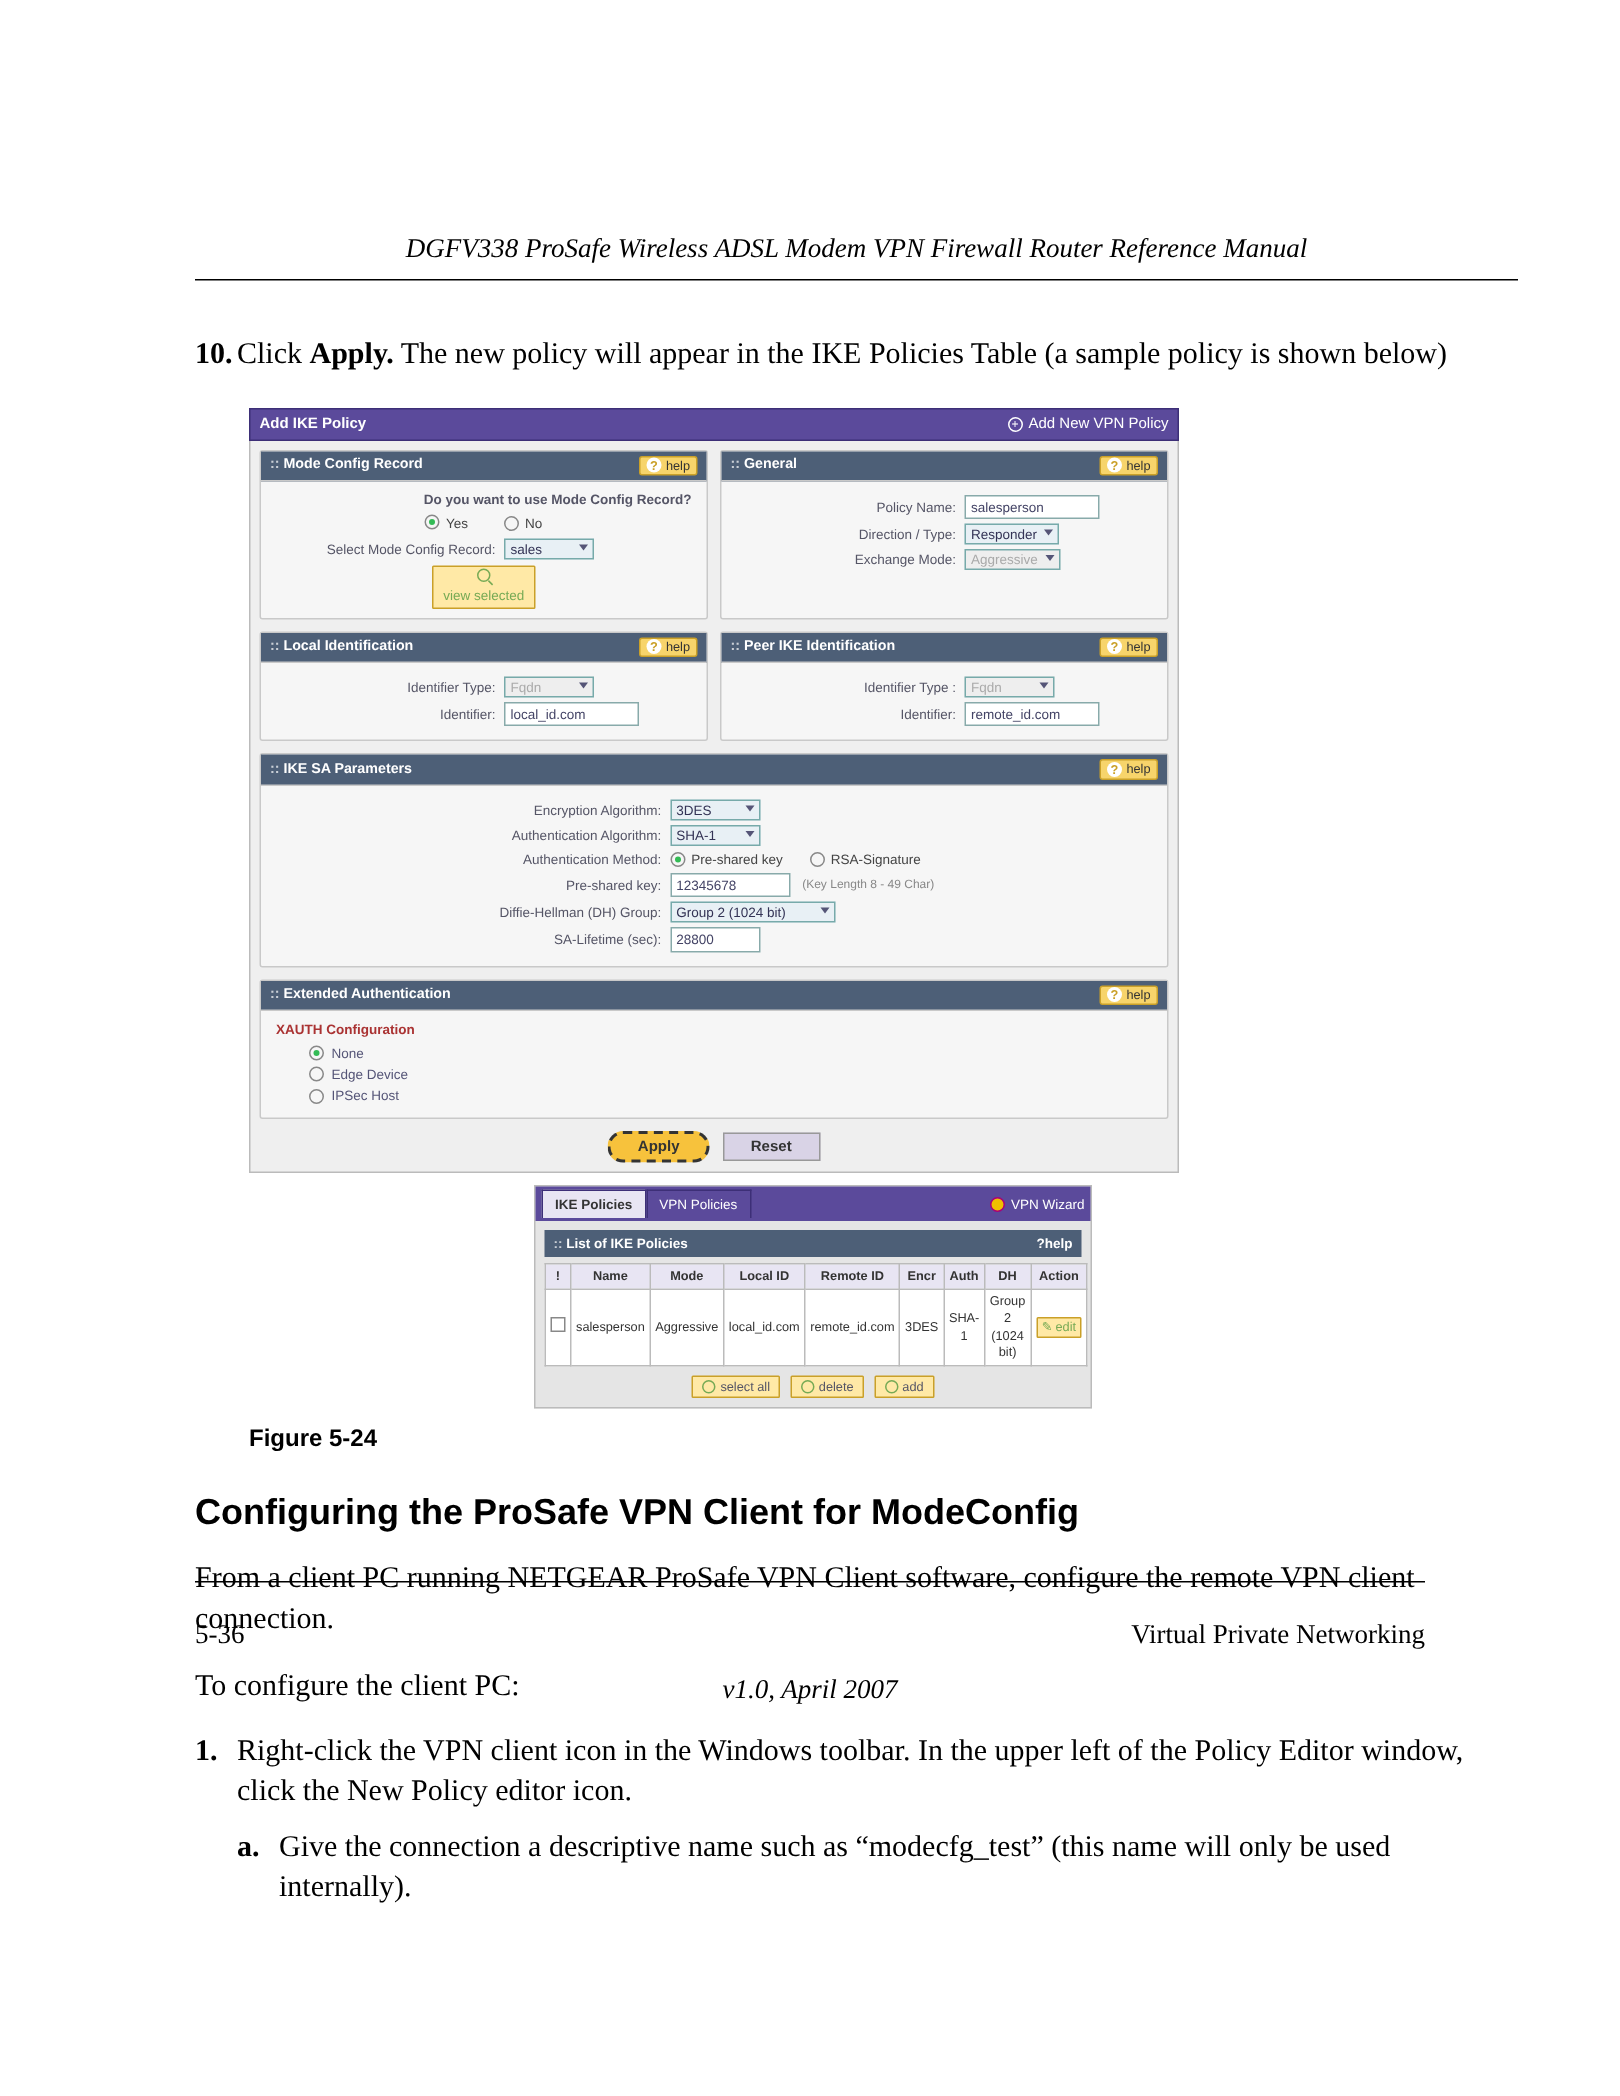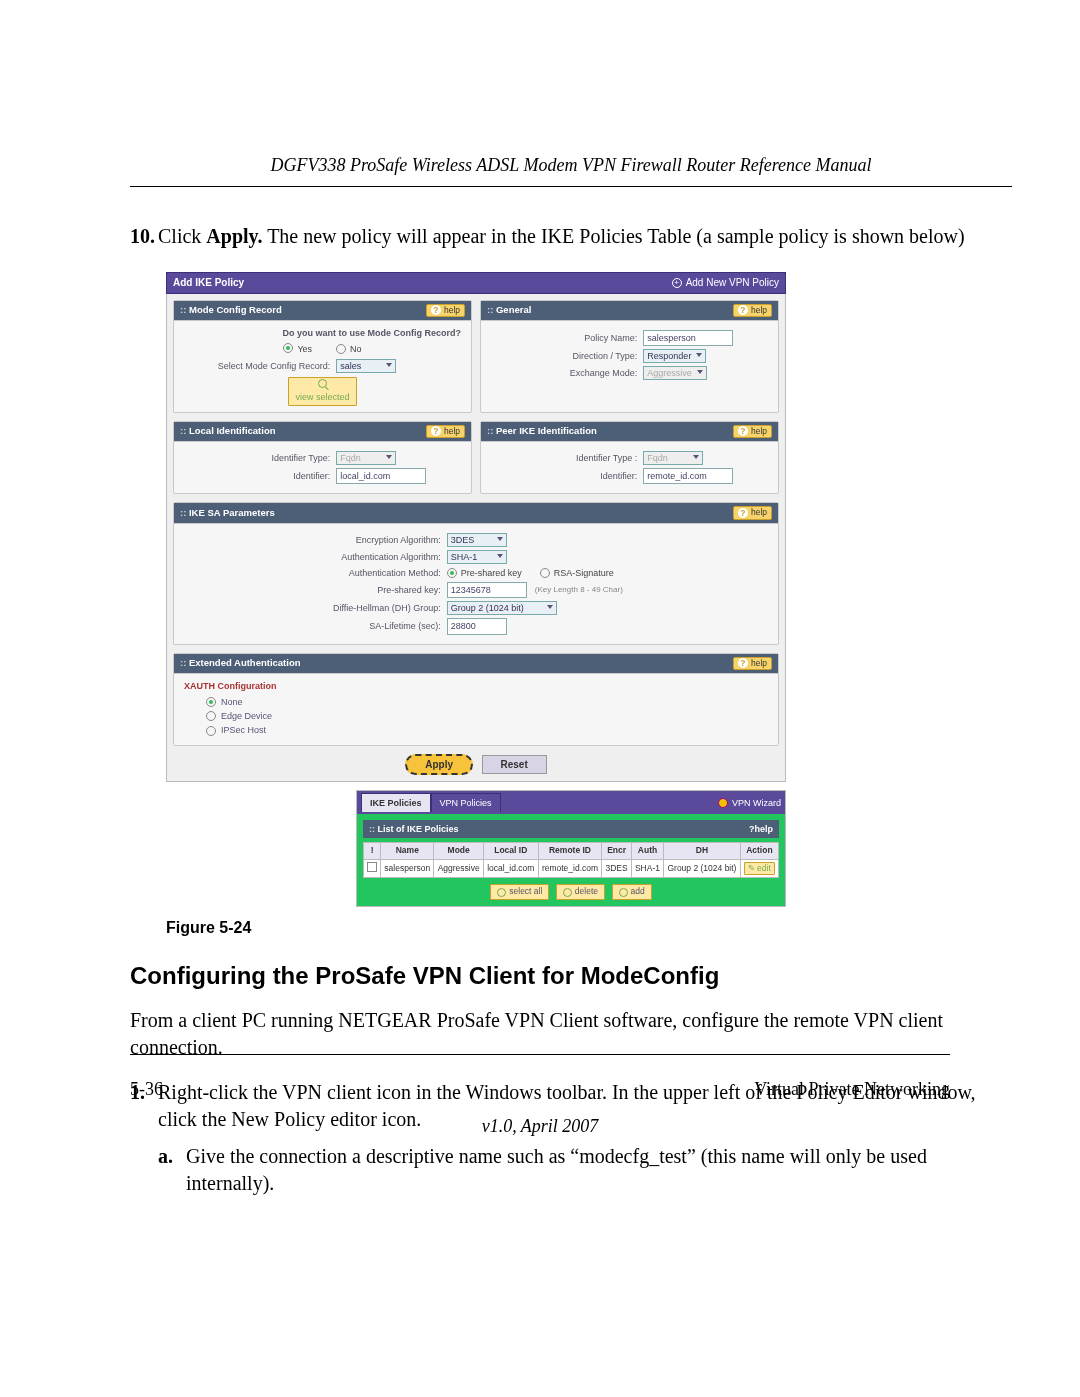--- a/index.html
+++ b/index.html
@@ -91,22 +91,22 @@
   .xauth-right{ flex:1; border-left:1px solid #ccc; padding-left:14px; }
   .xauth-left .t { color:#a33; font-weight:bold; font-size:9px; margin-bottom:4px;}
   .xauth-left .opt{ display:flex; align-items:center; gap:5px; margin:2px 0 2px 22px; color:#557;}
   .btnbar { text-align:center; margin-top:6px; }
   .btnbar .ab { display:inline-block; font-size:10px; font-weight:bold; padding:2px 18px; border:1px solid #999; }
   .btnbar .apply { background:#f7c23c; color:#333; border:2px dashed #333; border-radius:14px; }
   .btnbar .reset { background:#d9d3e6; color:#333; margin-left:6px; }
 
   
   .lower {
-    width:430px; margin-left:190px; margin-top:8px;
-    border:1px solid #bbb; background:#22c55e;
+    width:372px; margin-left:190px; margin-top:8px;
+    border:1px solid #bbb; background:#e5e5e5;
   }
   .lower .tabs { background:#5b4a9b; display:flex; justify-content:space-between; align-items:center; padding:2px 4px; }
   .lower .tabs .tabset { display:flex; }
   .lower .tabs .tab { font-size:9px; color:#fff; padding:3px 8px; border:1px solid #3d2f77; border-bottom:0; background:#5b4a9b;}
   .lower .tabs .tab.active{ background:#e8e5f3; color:#333; font-weight:bold;}
   .lower .tabs .wiz { display:flex; align-items:center; gap:4px; color:#fff; font-size:9px; }
   .lower .tabs .wiz .dot{ width:10px;height:10px;border-radius:50%;background:#f0c000;border:1px solid #a07;}
   .lower .inner{ padding:6px; }
   .lower .bar{ display:flex; justify-content:space-between; align-items:center; background:#4d5f77; color:#fff; font-size:9px; font-weight:bold; padding:3px 6px;}
   .tbl { width:100%; border-collapse:collapse; font-size:8.5px; margin-top:4px; background:#fff; }
@@ -416,20 +416,21 @@
             </div>
           </div>
         </div>
 
       </div>
       <div class="figcap">Figure 5-24</div>
     </div>
 
     <h2 class="section">Configuring the ProSafe VPN Client for ModeConfig</h2>
     <p class="para">From a client PC running NETGEAR ProSafe VPN Client software, configure the remote VPN client connection.</p>
+    <p class="para2">To configure the client PC:</p>
     <ol class="num">
       <li>
         <span class="n">1.</span>
         <span class="c">
           <span>Right-click the VPN client icon in the Windows toolbar. In the upper left of the Policy Editor window, click the New Policy editor icon.</span>
           <ol class="alpha">
             <li>
               <span class="n">a.</span>
               <span class="c">Give the connection a descriptive name such as “modecfg_test” (this name will only be used internally).</span>
             </li>

